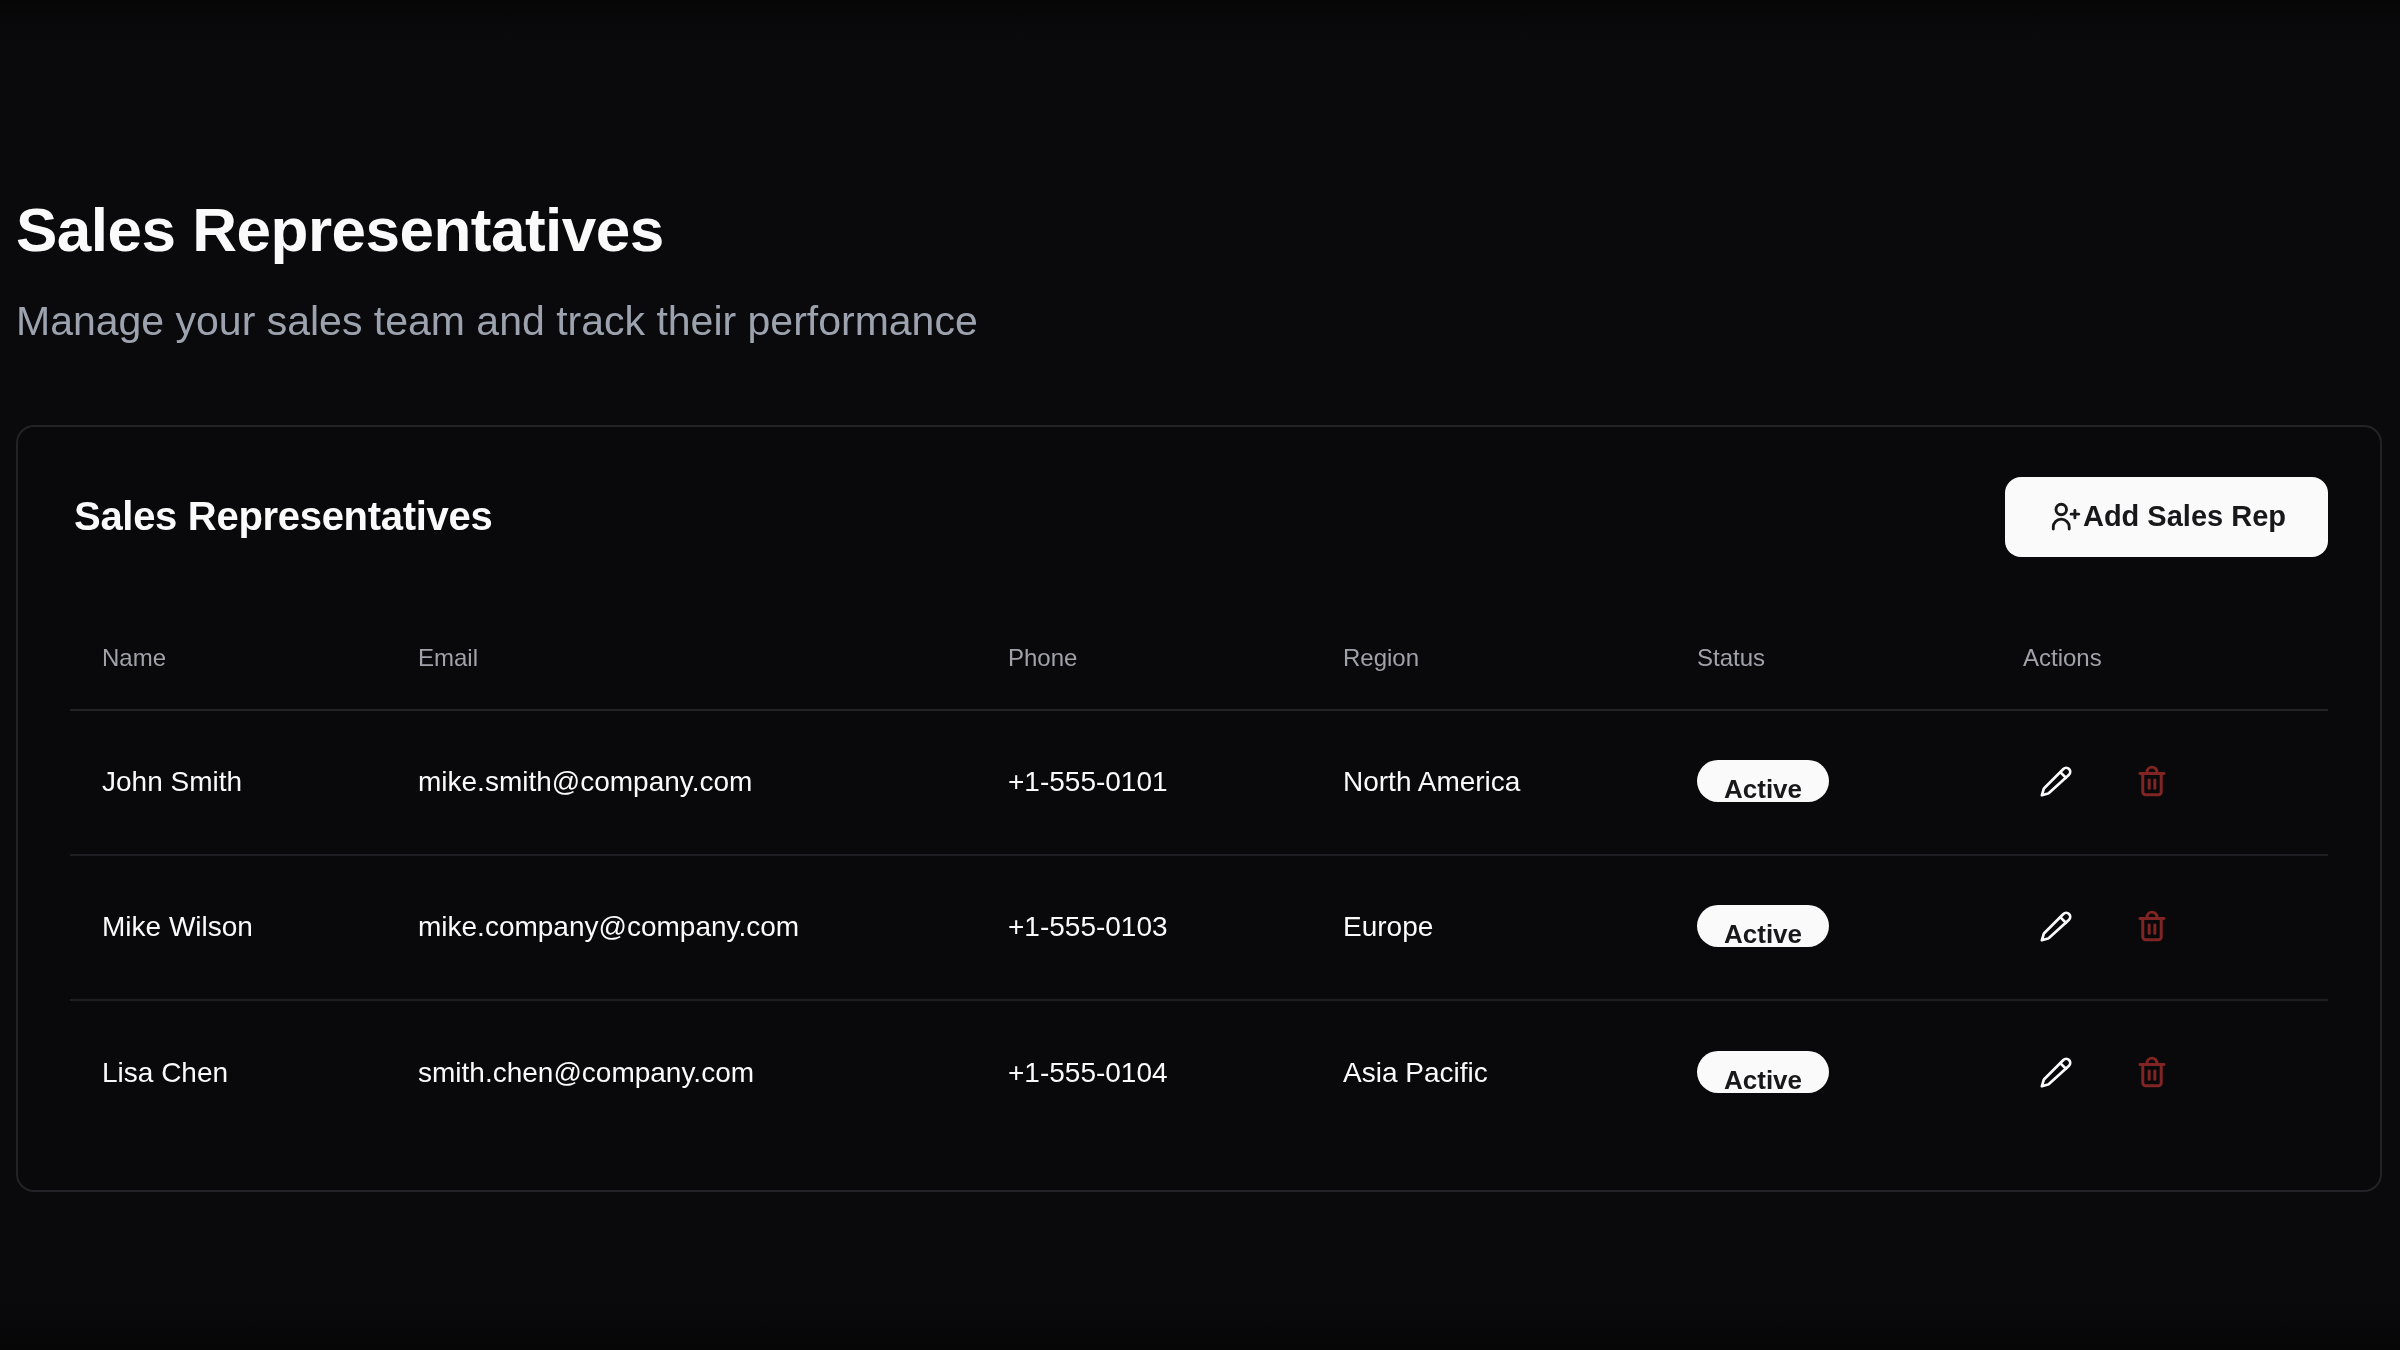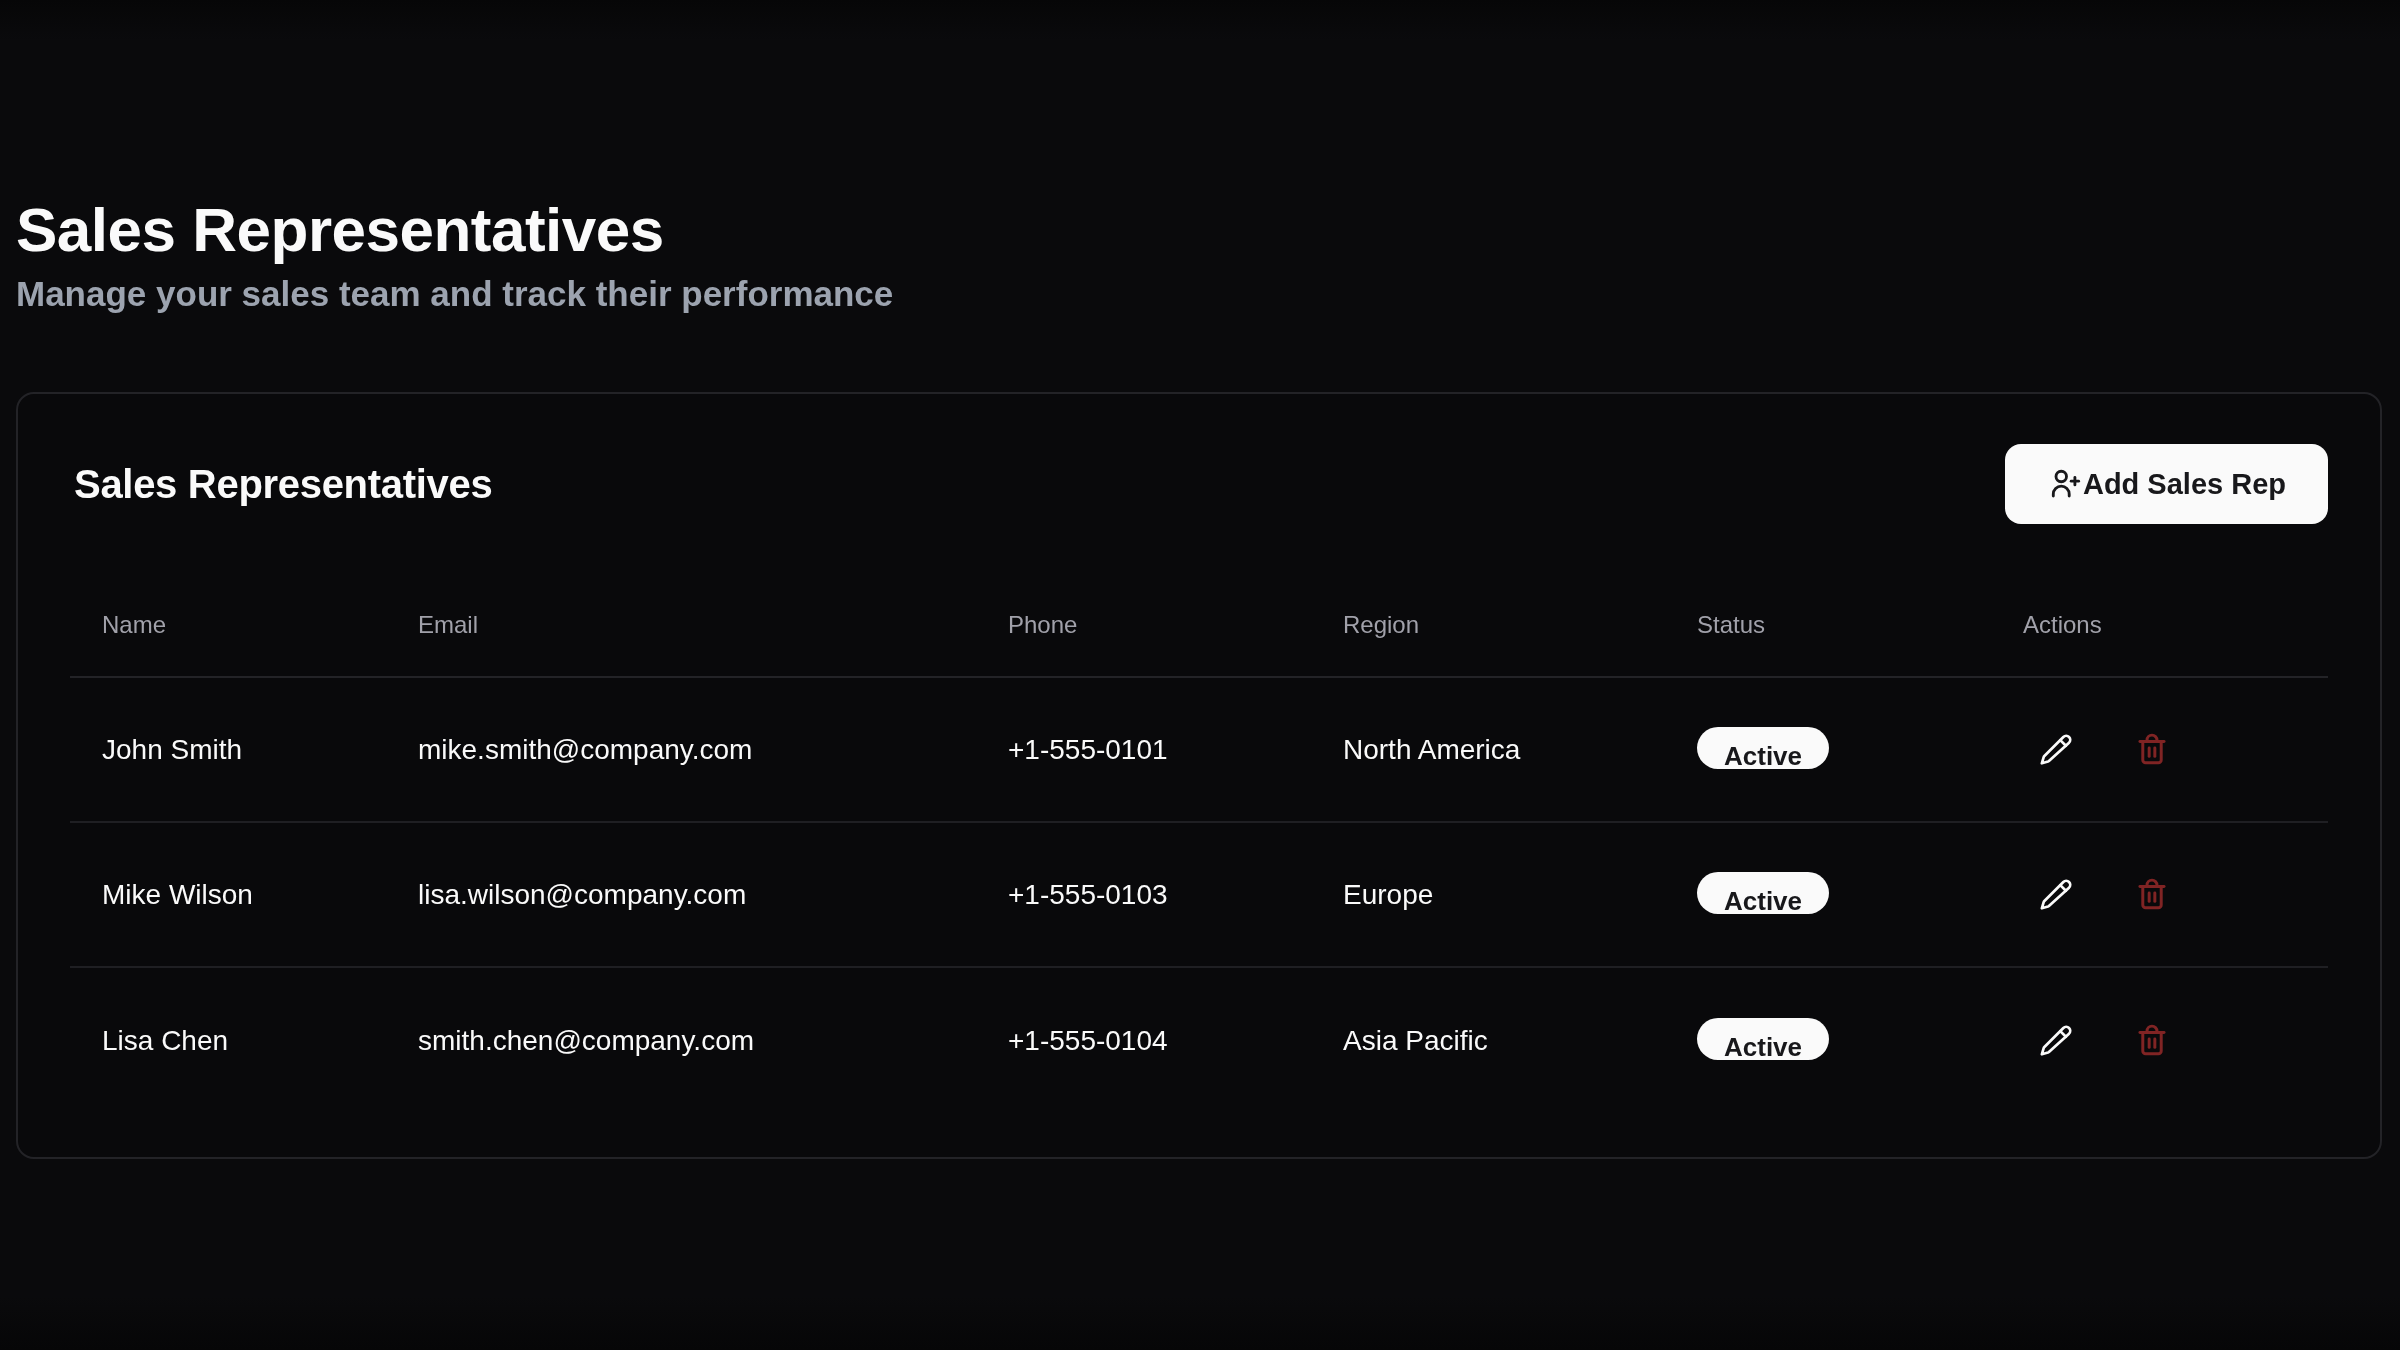--- a/index.html
+++ b/index.html
@@ -15,25 +15,24 @@
     background: linear-gradient(180deg, #060607 0%, #0a0a0c 3%, #0a0a0c 96%, #060607 100%);
   }
   .page-title {
     font-size: 62px;
     font-weight: 700;
     letter-spacing: -0.5px;
     line-height: 1.15;
     color: #fafafa;
   }
   .page-subtitle {
-    margin-top: 4px;
-    font-size: 35px;
+    margin-top: 28px;
+    font-size: 41px;
     line-height: 1.4;
     color: #9ca3af;
-    font-weight: bold;
   }
   .card {
     margin-top: 74px;
     width: 2366px;
     height: 767px;
     background: #09090b;
     border: 2px solid #232327;
     border-radius: 18px;
   }
   .card-header {
@@ -183,21 +182,21 @@
             <path d="M10 10.5v6"></path>
             <path d="M14 10.5v6"></path>
           </svg>
         </span>
       </button>
     </div>
   </div>
 
   <div class="tbl-row tr">
     <div class="td name">Mike Wilson</div>
-    <div class="td">lisa.wilson@company.com</div>
+    <div class="td">mike.company@company.com</div>
     <div class="td">+1-555-0103</div>
     <div class="td">Europe</div>
     <div class="td">
       <span class="badge">Active</span>
     </div>
     <div class="td actions">
       <button class="icon-btn">
         <span>
           <svg width="34" height="34" viewBox="0 0 24 24" fill="none" stroke="#fafafa" stroke-width="1.9" stroke-linecap="round" stroke-linejoin="round">
             <path d="M21.2 6.8a2.1 2.1 0 0 0-4-4L3.8 16.2a2 2 0 0 0-.5.8l-1.3 4.4 4.4-1.3a2 2 0 0 0 .8-.5z"></path>

